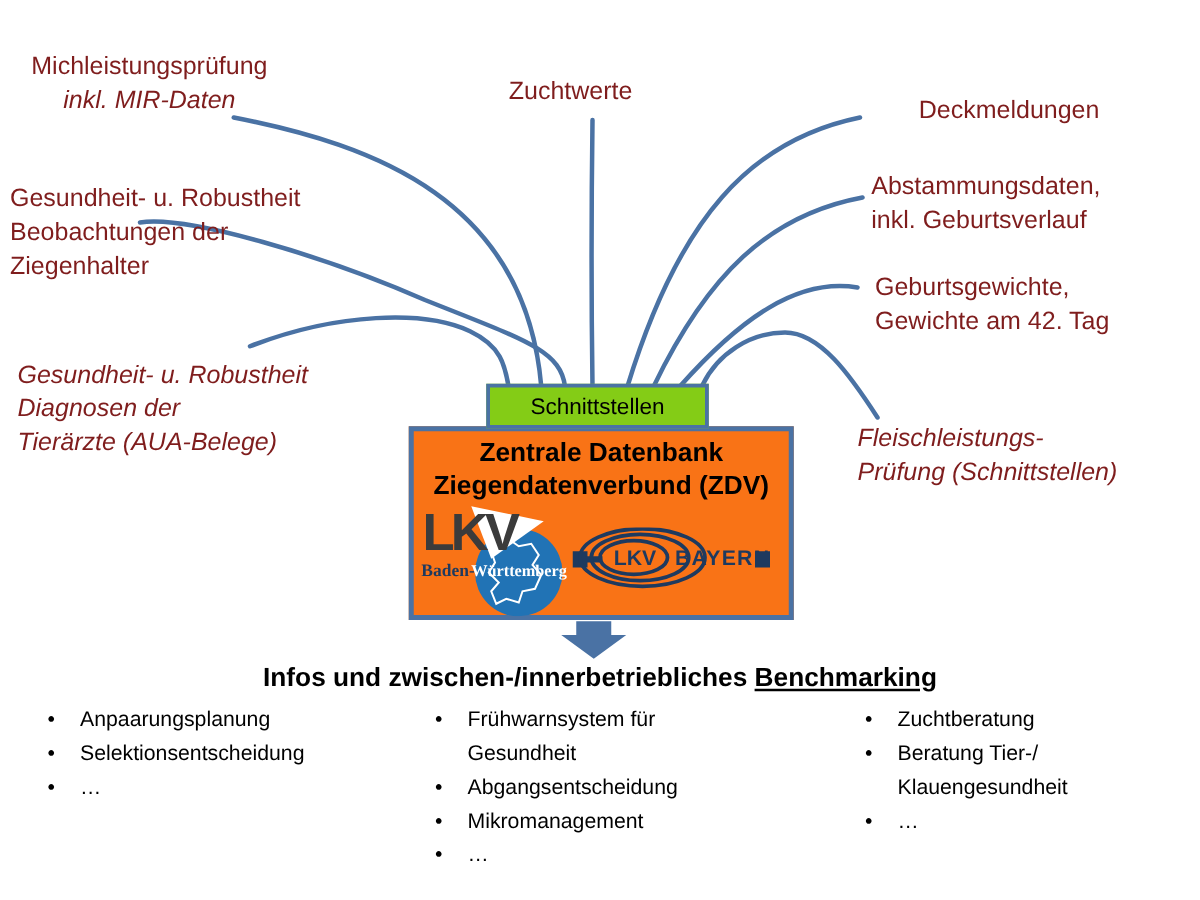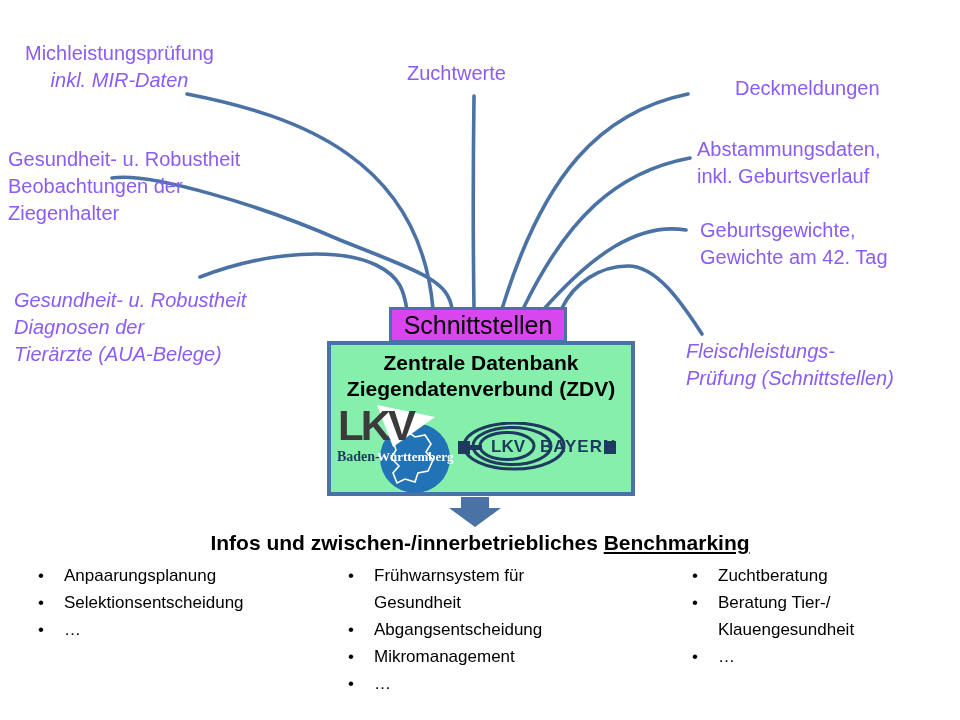--- a/index.html
+++ b/index.html
@@ -6,34 +6,34 @@
   body { background: #ffffff; font-family: "Liberation Sans", sans-serif; }
   .slide {
     position: relative; width: 960px; height: 720px;
     background: #ffffff; overflow: hidden; color: #000;
   }
   .layer { position: absolute; left: 0; top: 0; width: 960px; height: 720px; }
   svg.connectors { z-index: 1; pointer-events: none; }
 
   .label {
     position: absolute; z-index: 2; font-size: 20px; line-height: 27px;
-    color: #8b5cf6; white-space: nowrap;
+    color: #7f1d1d; white-space: nowrap;
   }
   .label .ital { font-style: italic; text-align: center; }
   .label.italic { font-style: italic; }
 
   .schn-box {
     position: absolute; left: 389px; top: 307px; width: 178px; height: 36px;
-    background: #d946ef; border: 3px solid #4a72a4; z-index: 4;
+    background: #84cc16; border: 3px solid #4a72a4; z-index: 4;
     display: flex; align-items: center; justify-content: center;
-    font-size: 25px;
+    font-size: 18px;
   }
   .db-box {
     position: absolute; left: 327px; top: 341px; width: 308px; height: 155px;
-    background: #86efac; border: 4px solid #4a72a4; z-index: 3;
+    background: #f97316; border: 4px solid #4a72a4; z-index: 3;
   }
   .db-title {
     margin-top: 5px; text-align: center; font-weight: bold;
     font-size: 21px; line-height: 26px;
   }
   .logo { position: absolute; }
   .logo-bw { left: 6px; top: 58px; }
   .logo-by { left: 127px; top: 77px; }
 
   .benefits-heading {

